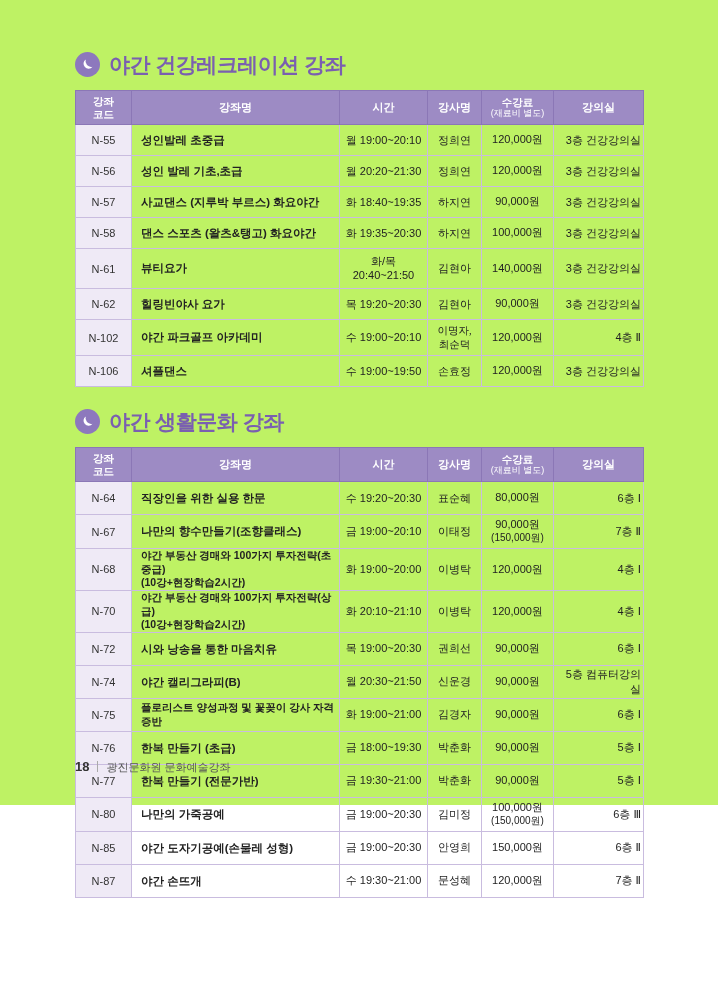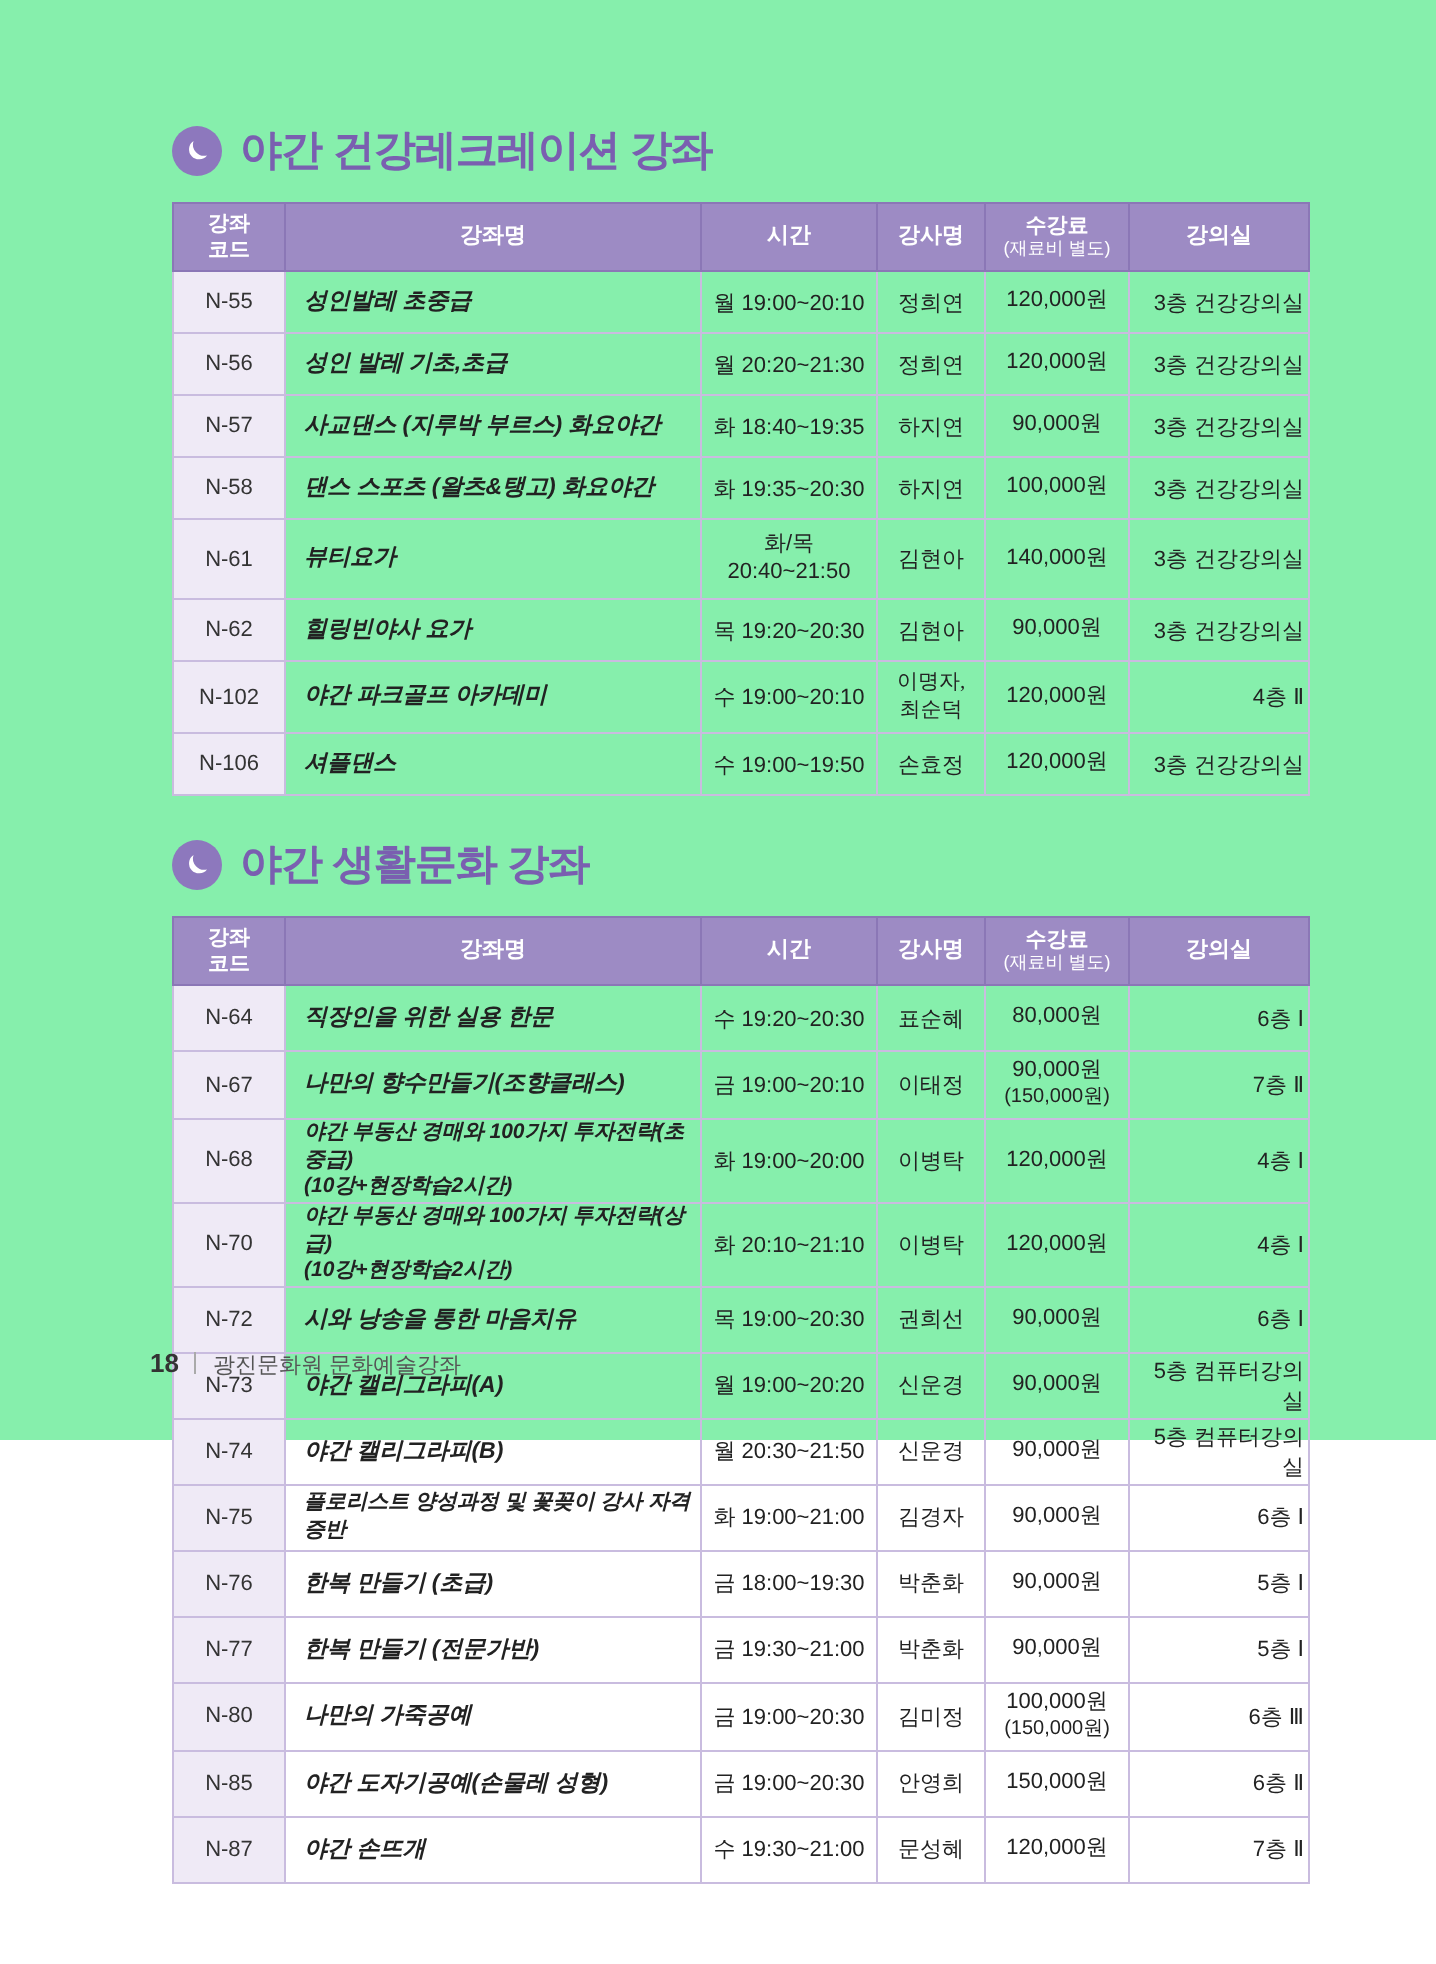--- a/index.html
+++ b/index.html
@@ -4,23 +4,23 @@
 <style>
   * { box-sizing: border-box; }
   html, body {
     margin: 0; padding: 0;
     width: 718px; height: 982px;
     background: #ffffff;
     font-family: "Liberation Sans", sans-serif;
   }
   .page {
     position: relative;
-    width: 718px; height: 720px;
-    background: #86efac;
-    padding: 11px;
+    width: 718px; height: 805px;
+    background: #bef264;
+    padding: 0;
   }
   .content {
     padding: 52px 75px 0 75px;
   }
 
   
   .section-head {
     display: flex;
     align-items: center;
     gap: 9px;
@@ -75,21 +75,20 @@
     background: #efeaf6;
     font-size: 11px;
     color: #333;
   }
   tbody td.name {
     text-align: left;
     padding-left: 9px;
     font-weight: bold;
     font-size: 11.5px;
     line-height: 1.25;
-    font-style: italic;
   }
   tbody td.small-name {
     font-size: 10.5px;
     line-height: 1.3;
     margin-top: 24px;
   }
   tbody td.time { font-size: 11px; }
   tbody td.teacher { font-size: 11px; font-family: Liberation Serif, serif; }
   tbody td.fee { font-size: 11px; line-height: 1.25; }
   tbody td.fee .sub { font-size: 10px; display: block; }
@@ -333,28 +332,20 @@
 
           <tr style="height:33px">
             <td class="code">N-72</td>
             <td class="name">시와 낭송을 통한 마음치유</td>
             <td class="time">목 19:00~20:30</td>
             <td class="teacher">권희선</td>
             <td class="fee">90,000원</td>
             <td class="room">6층 Ⅰ</td>
           </tr>
 
-          <tr style="height:33px">
-            <td class="code">N-73</td>
-            <td class="name">야간 캘리그라피(A)</td>
-            <td class="time">월 19:00~20:20</td>
-            <td class="teacher">신운경</td>
-            <td class="fee">90,000원</td>
-            <td class="room">5층 컴퓨터강의실</td>
-          </tr>
 
           <tr style="height:33px">
             <td class="code">N-74</td>
             <td class="name">야간 캘리그라피(B)</td>
             <td class="time">월 20:30~21:50</td>
             <td class="teacher">신운경</td>
             <td class="fee">90,000원</td>
             <td class="room">5층 컴퓨터강의실</td>
           </tr>
 

